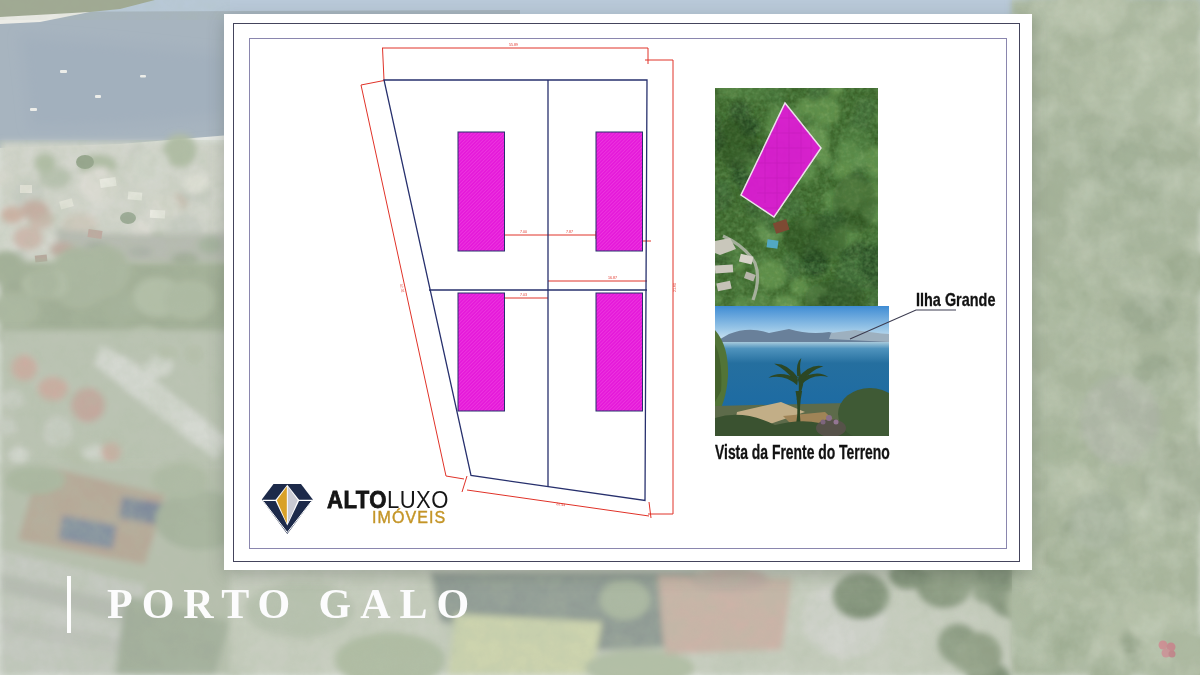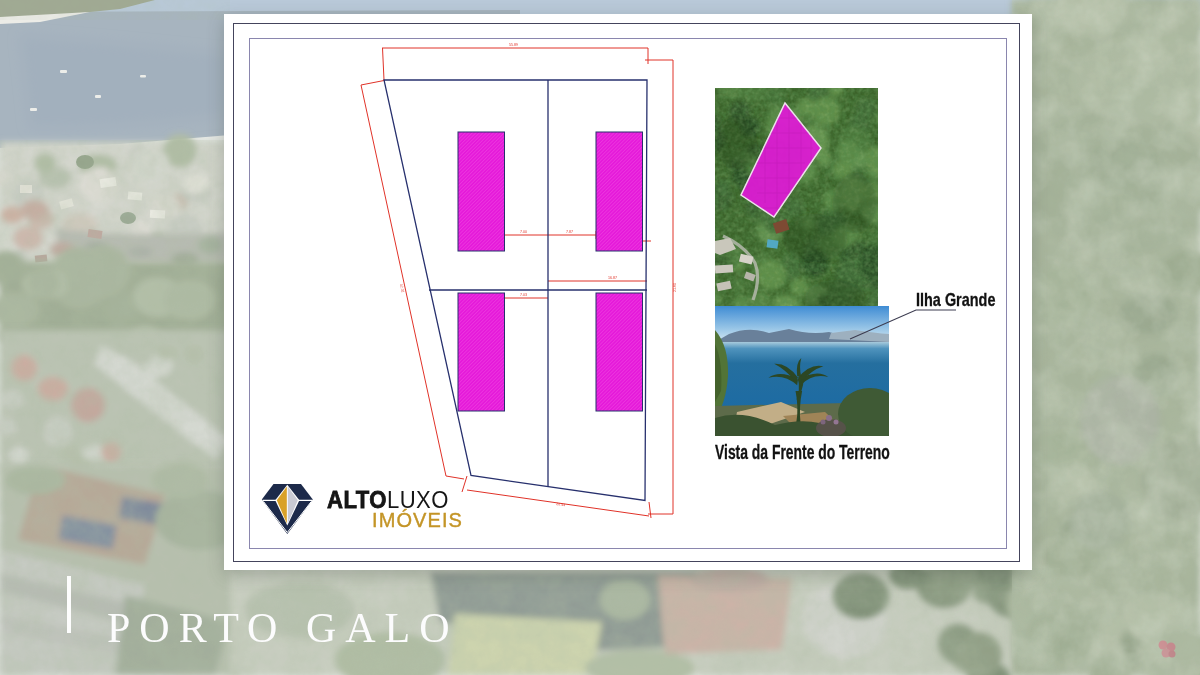--- a/index.html
+++ b/index.html
@@ -231,21 +231,21 @@
   <g opacity="0.75">
     <circle cx="1163" cy="645" r="4.5" fill="#d4848f"></circle>
     <circle cx="1171" cy="647" r="4.5" fill="#cd7b88"></circle>
     <circle cx="1166" cy="653" r="4.5" fill="#d08a94"></circle>
     <circle cx="1172" cy="654" r="3.5" fill="#c57884"></circle>
   </g>
 </svg>
 
 <div class="abs" style="left:67px;top:576px;width:4px;height:57px;background:#fdfdfd;"></div>
 
-<div class="abs" style="left:107px;top:604px;width:520px;font-family:'Liberation Serif',serif;font-size:42px;font-weight:400;color:#fcfcfd;letter-spacing:9px;">PORTO GALO</div>
+<div class="abs" style="left:107px;top:580px;width:520px;font-family:'Liberation Serif',serif;font-size:42px;font-weight:700;color:#fcfcfd;letter-spacing:9px;">PORTO GALO</div>
 
 <div class="abs" style="left:224px;top:14px;width:808px;height:556px;background:#ffffff;box-shadow:0 5px 16px rgba(70,80,70,0.30);"></div>
 
 <div class="abs" style="left:233px;top:23px;width:785px;height:537px;border:1px solid #44445c;"></div>
 
 <div class="abs" style="left:249px;top:38px;width:756px;height:509px;border:1px solid #8a86ae;"></div>
 
 <svg class="abs" style="left:0;top:0" width="1200" height="675" viewBox="0 0 1200 675">
   <defs>
     <pattern id="hatch" width="2.5" height="2.5" patternUnits="userSpaceOnUse" patternTransform="rotate(45)">
@@ -546,13 +546,13 @@
 
   <polygon points="26.3,1.8 14.2,17.3 26.3,42.5 38.4,17.3" fill="#ffffff"></polygon>
 
   <polygon points="25.8,3.5 15.8,17.3 25.8,40.5" fill="#d9a127"></polygon>
 
   <polygon points="26.8,3.5 36.8,17.3 26.8,40.5" fill="#c9cad3"></polygon>
 </svg>
 
 <div class="abs" style="left:327px;top:486px;font-size:24px;color:#161616;letter-spacing:0.5px;transform:scaleX(0.92);transform-origin:left top;white-space:nowrap;"><span style="font-weight:700;-webkit-text-stroke:0.8px #141414;">ALTO</span><span style="font-weight:400;">LUXO</span></div>
 
-<div class="abs" style="left:372px;top:509px;font-size:20px;color:#c49527;letter-spacing:1.1px;-webkit-text-stroke:0.4px #c49527;white-space:nowrap;">IMÓVEIS</div>
+<div class="abs" style="left:372px;top:509px;font-size:16px;color:#c49527;letter-spacing:1.1px;-webkit-text-stroke:0.4px #c49527;white-space:nowrap;">IMÓVEIS</div>
 
 </body></html>

